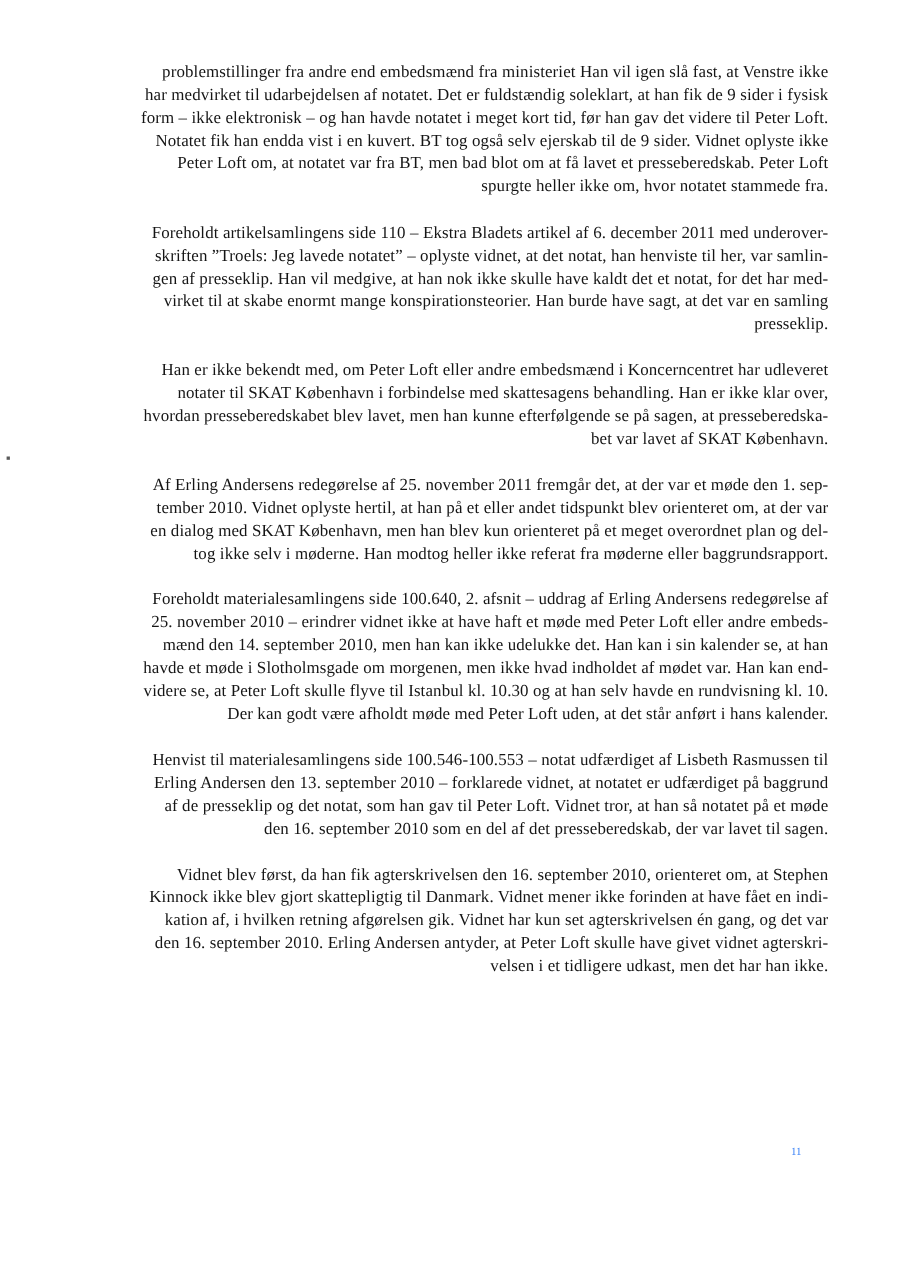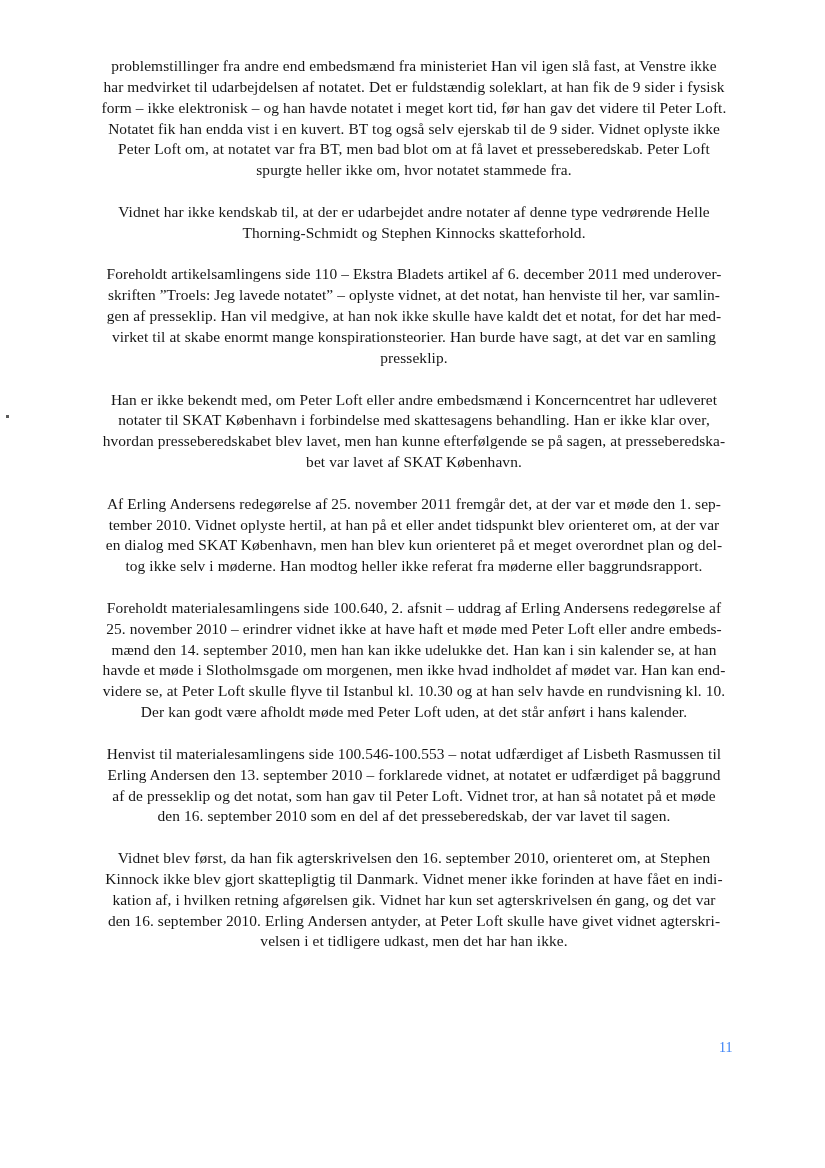--- a/index.html
+++ b/index.html
@@ -11,37 +11,37 @@
     position: relative;
     width: 825px;
     height: 1168px;
     background: #ffffff;
     overflow: hidden;
     font-family: "Liberation Serif", "DejaVu Serif", serif;
     color: #151515;
   }
   .text-block {
     position: absolute;
-    left: 89px;
+    left: 103px;
     top: 56px;
     width: 650px;
     font-size: 15.4px;
     line-height: 20.85px;
-    text-align: center;
+    text-align: right;
     letter-spacing: 0.1px;
   }
   .text-block p {
     margin: 0 0 20.85px 0;
     white-space: pre-line;
   }
   .page-number {
     position: absolute;
     left: 719px;
     top: 1040px;
-    font-size: 14px;
+    font-size: 10px;
     line-height: 16px;
     color: #3b82f6;
   }
   .scan-artifact-dot {
     position: absolute;
     left: 6px;
     top: 415px;
     width: 3px;
     height: 3px;
     background: #5a5a5a;
@@ -52,22 +52,20 @@
 
 <div class="page">
   <div class="scan-artifact-dot"></div>
   <div class="text-block">
     <p>problemstillinger fra andre end embedsmænd fra ministeriet Han vil igen slå fast, at Venstre ikke
 har medvirket til udarbejdelsen af notatet. Det er fuldstændig soleklart, at han fik de 9 sider i fysisk
 form – ikke elektronisk – og han havde notatet i meget kort tid, før han gav det videre til Peter Loft.
 Notatet fik han endda vist i en kuvert. BT tog også selv ejerskab til de 9 sider. Vidnet oplyste ikke
 Peter Loft om, at notatet var fra BT, men bad blot om at få lavet et presseberedskab. Peter Loft
 spurgte heller ikke om, hvor notatet stammede fra.</p>
-    <p>Vidnet har ikke kendskab til, at der er udarbejdet andre notater af denne type vedrørende Helle
-Thorning-Schmidt og Stephen Kinnocks skatteforhold.</p>
     <p>Foreholdt artikelsamlingens side 110 – Ekstra Bladets artikel af 6. december 2011 med underover-
 skriften ”Troels: Jeg lavede notatet” – oplyste vidnet, at det notat, han henviste til her, var samlin-
 gen af presseklip. Han vil medgive, at han nok ikke skulle have kaldt det et notat, for det har med-
 virket til at skabe enormt mange konspirationsteorier. Han burde have sagt, at det var en samling
 presseklip.</p>
     <p>Han er ikke bekendt med, om Peter Loft eller andre embedsmænd i Koncerncentret har udleveret
 notater til SKAT København i forbindelse med skattesagens behandling. Han er ikke klar over,
 hvordan presseberedskabet blev lavet, men han kunne efterfølgende se på sagen, at presseberedska-
 bet var lavet af SKAT København.</p>
     <p>Af Erling Andersens redegørelse af 25. november 2011 fremgår det, at der var et møde den 1. sep-

